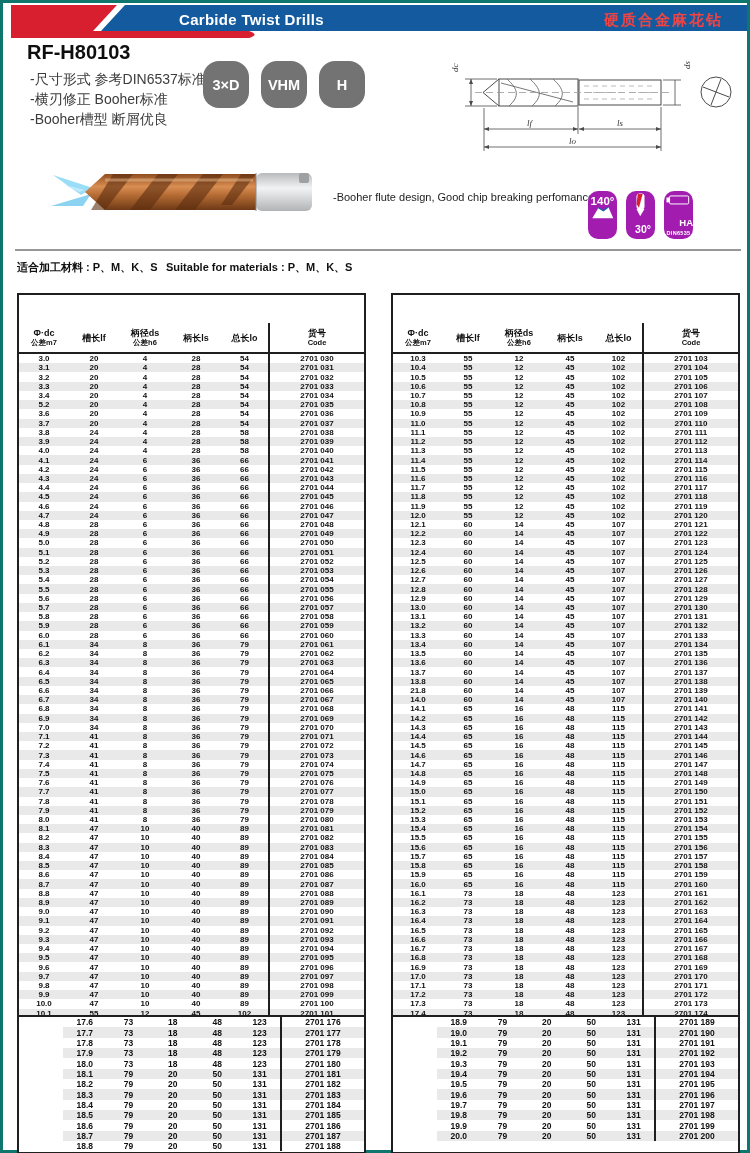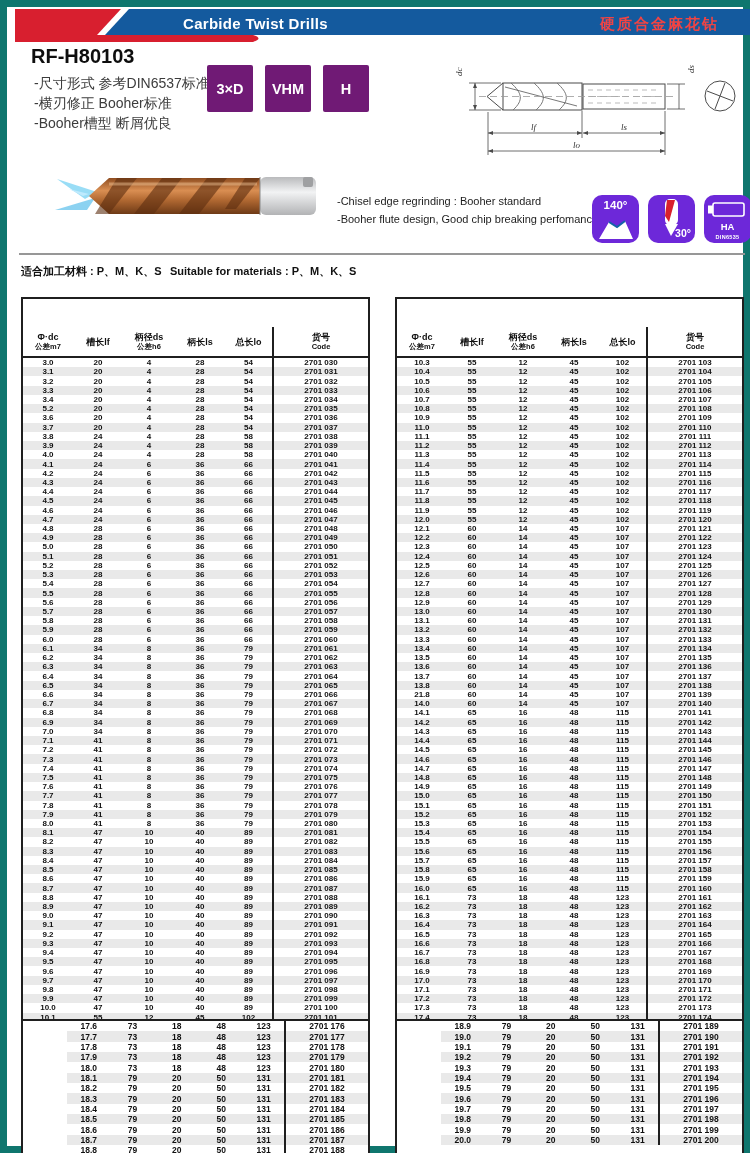--- a/index.html
+++ b/index.html
@@ -1,36 +1,36 @@
 <!DOCTYPE html>
 <html><head>
 <meta charset="utf-8">
 <style>
   html,body{margin:0;padding:0;}
   body{width:750px;height:1153px;position:relative;background:#fff;
        font-family:"Liberation Sans",sans-serif;overflow:hidden;}
-  .page{position:absolute;inset:0;border:7px solid #0f766e;box-sizing:border-box;padding-left:15px;}
+  .page{position:absolute;inset:0;border:3px solid #0f766e;box-sizing:border-box;padding-left:15px;}
   .abs{position:absolute;}
   
   .title-en{left:176px;top:8px;color:#fff;font-weight:bold;font-size:15px;letter-spacing:.3px;}
   .title-zh{right:24px;top:8px;color:#ef4444;font-weight:bold;font-size:15px;letter-spacing:2px;}
   
   .model{left:24px;top:38px;font-size:20px;font-weight:bold;color:#0e0e0e;}
   .bullets{left:27px;top:66px;font-size:14px;color:#3c3c3c;line-height:20px;}
   .badges{left:200px;top:58px;display:flex;gap:12px;}
-  .badge{width:46px;height:47px;background:#701a75;border-radius:2px;color:#fff;
+  .badge{width:46px;height:47px;background:#737373;border-radius:16px;color:#fff;
          font-weight:bold;font-size:14.5px;display:flex;align-items:center;justify-content:center;}
   
   .notes{left:330px;top:186px;width:268px;font-size:11px;color:#1d1d1d;line-height:17.5px;}
   
   .ficons{left:585px;top:188px;display:flex;gap:9px;}
-  .ficon{width:47px;height:48px;background:#6d28d9;border-radius:10px;position:relative;color:#fff;overflow:hidden;}
+  .ficon{width:29px;height:48px;background:#a21caf;border-radius:10px;position:relative;color:#fff;overflow:hidden;}
   .ficon-label{position:absolute;top:4px;width:100%;text-align:center;font-weight:bold;font-size:11.5px;}
   .ficon-label.br{top:auto;bottom:4px;right:4px;width:auto;text-align:right;font-size:10.5px;}
-  .ficon-ha{position:absolute;bottom:12px;width:100%;text-align:center;font-weight:bold;font-size:9.5px;line-height:9px;}
+  .ficon-ha{position:absolute;bottom:12px;width:100%;text-align:right;font-weight:bold;font-size:9.5px;line-height:9px;}
   .ficon-sub{position:absolute;bottom:3px;width:100%;text-align:center;font-weight:bold;font-size:5.5px;letter-spacing:.3px;}
   .ficon svg{position:absolute;inset:0;}
   .divider{left:12px;top:246px;width:726px;border-top:2px solid #979797;height:0;}
   .mat-zh{left:14px;top:257px;font-size:11px;font-weight:bold;color:#111;}
   .mat-en{left:163px;top:257px;font-size:11px;font-weight:bold;color:#111;}
   
   .dtable{position:absolute;width:345px;border:2px solid #1f1f1f;background:#fff;}
   .thead{display:flex;height:29px;border-bottom:2px solid #1f1f1f;margin-top:28px;}
   .tcell{display:flex;align-items:center;justify-content:center;height:100%;box-sizing:border-box;
          text-align:center;color:#101010;}
@@ -129,21 +129,20 @@
       <path d="M152,13 h20 l-28,36 h-20 z"></path>
       <path d="M190,13 h15 l-24,31 h-11 z"></path>
     </g>
     <path d="M54,19 H202" stroke="#f3c89b" stroke-width="3" opacity="0.45"></path>
     <rect x="205" y="12" width="56" height="38" rx="6" fill="url(#gry)"></rect>
     <rect x="248" y="12" width="10" height="10" rx="2" fill="#9fa0a2"></rect>
     <line x1="205" y1="12" x2="205" y2="50" stroke="#8a8a8a"></line>
   </svg>
 
   <div class="abs notes">
-    <div>-Chisel edge regrinding : Booher standard</div>
     <div>-Booher flute design, Good chip breaking perfomance</div>
   </div>
 
   <div class="abs ficons">
     <div class="ficon">
       <div class="ficon-label">140°</div>
       <svg viewBox="0 0 47 48">
           <path d="M7,44 L17,27 L25,32 L33,26 L41,44 Z" fill="#fff"></path>
         <path d="M17,27 L25,32 L33,26" stroke="#1463a8" stroke-width="2" fill="none"></path>
         </svg>

